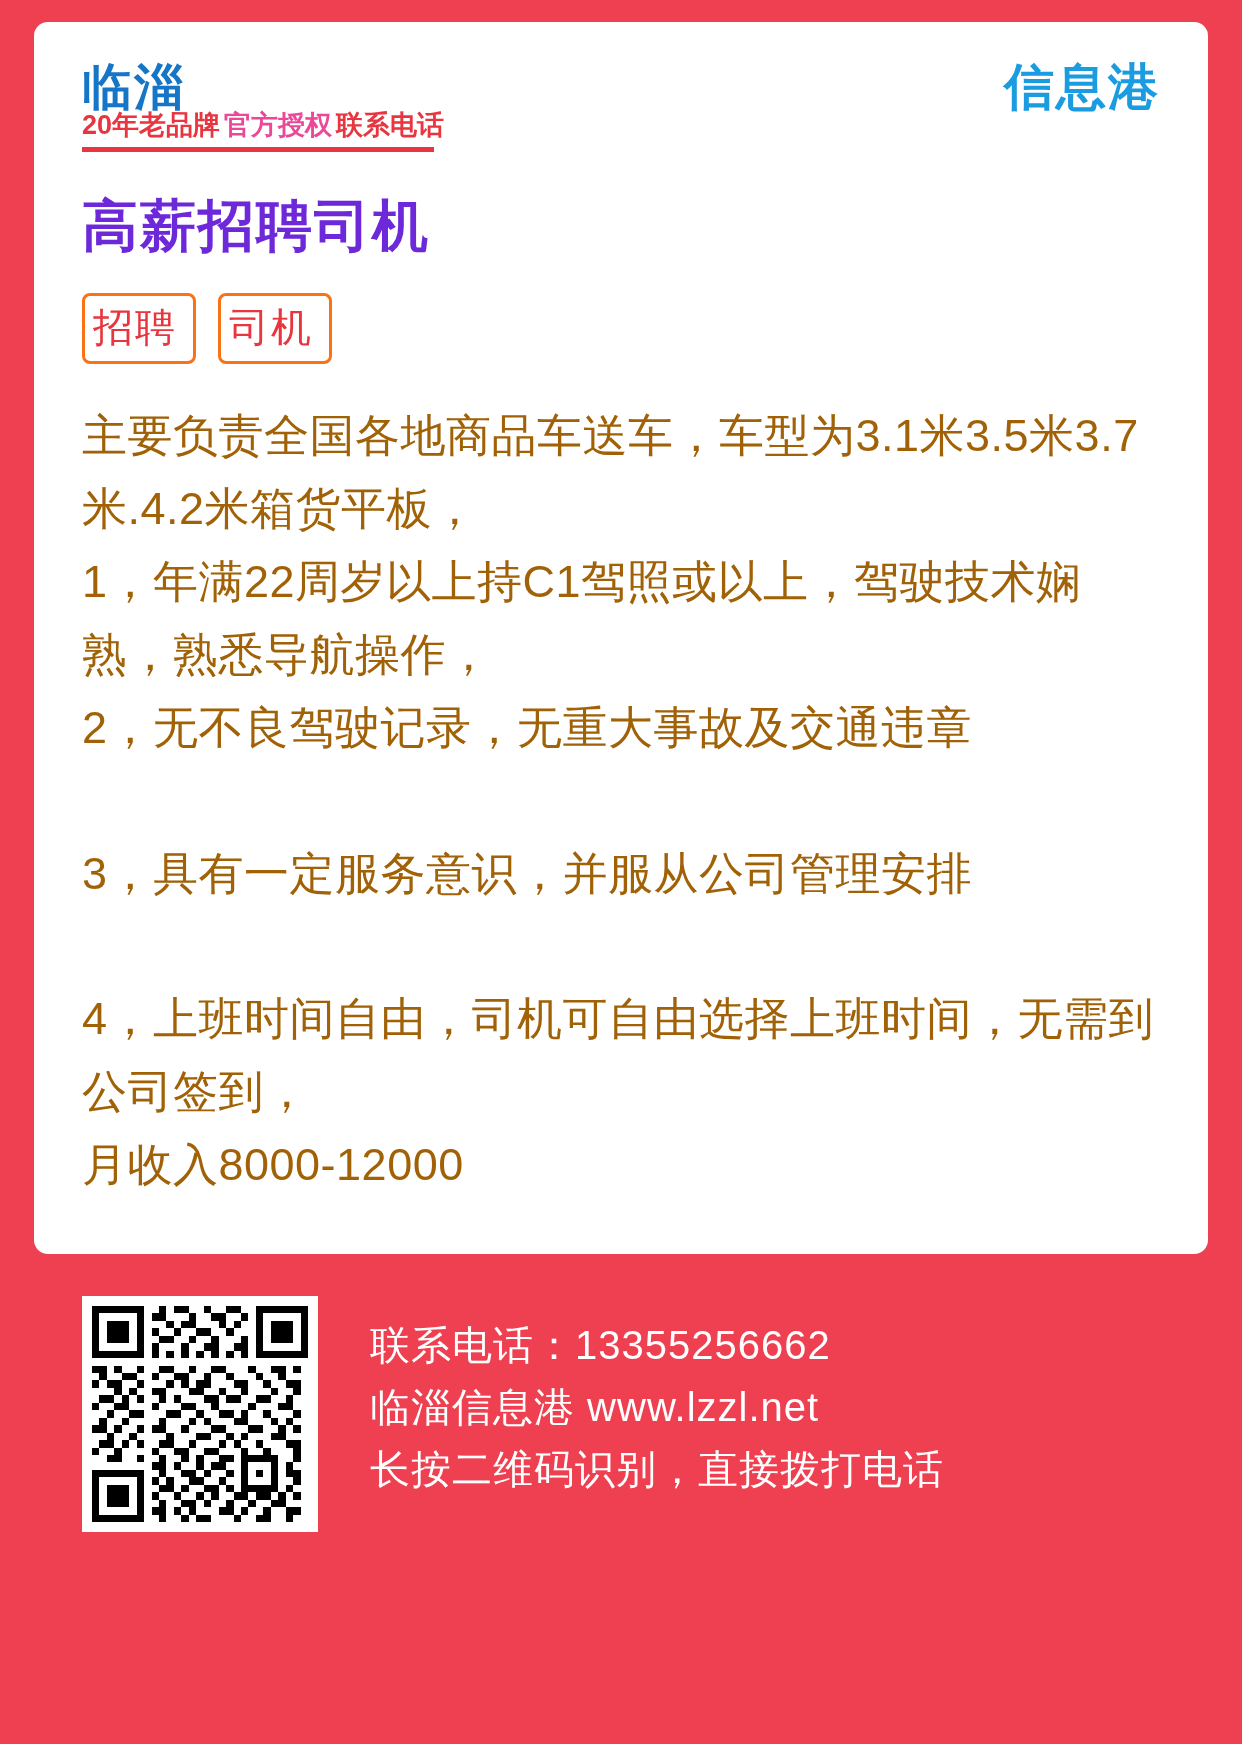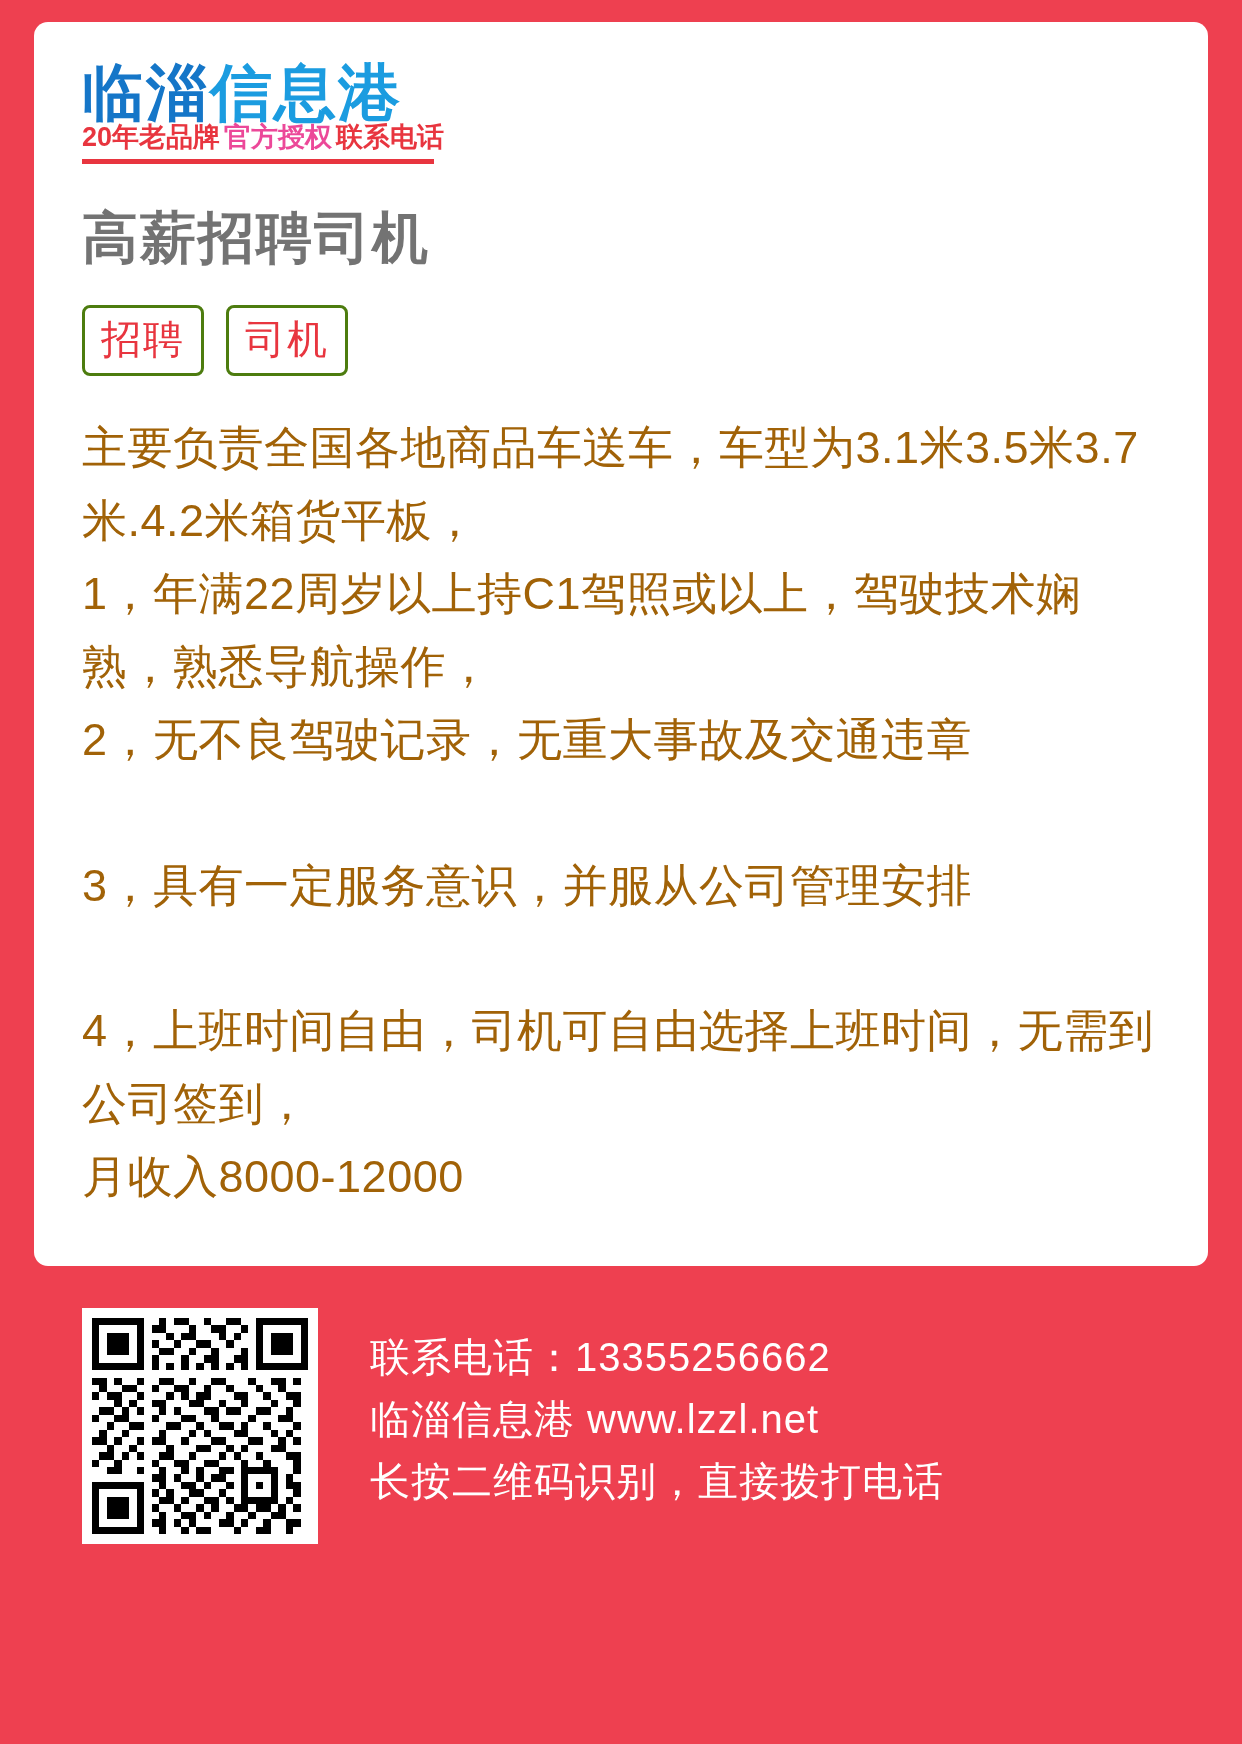--- a/index.html
+++ b/index.html
@@ -31,25 +31,26 @@
     width: 100%;
   }
 
   
   .logo-block {
     margin-bottom: 40px;
   }
   .logo-main {
     display: flex;
     align-items: baseline;
-    font-size: 62px;
+    font-size: 50px;
     font-weight: bold;
     letter-spacing: 2px;
     line-height: 1;
     color: #1b9ce0;
+    justify-content: space-between;
   }
   .logo-main .seg-a { color: #1576c8; }
   .logo-main .seg-b { color: #1b9ce0; }
   .logo-sub {
     display: flex;
     align-items: center;
     font-size: 27px;
     font-weight: bold;
     line-height: 1;
     gap: 4px;
@@ -60,39 +61,39 @@
     width: 352px;
     height: 5px;
     background: #e8353f;
     margin-top: 8px;
   }
 
   
   .title {
     font-size: 56px;
     font-weight: bold;
-    color: #737373;
+    color: #6d28d9;
     line-height: 1.2;
     margin: 18px 0 34px 0;
     letter-spacing: 2px;
   }
 
   
   .tags {
     display: flex;
     gap: 22px;
     margin-bottom: 36px;
   }
   .tag {
-    border: 3px solid #4d7c0f;
+    border: 3px solid #f97316;
     border-radius: 8px;
     color: #e8353f;
     font-size: 40px;
     line-height: 1;
-    padding: 11px 16px 14px 16px;
+    padding: 11px 16px 14px 8px;
     letter-spacing: 2px;
     white-space: nowrap;
   }
 
   
   .body-text {
     font-size: 45px;
     line-height: 1.62;
     color: #a16207;
     letter-spacing: 0.5px;

